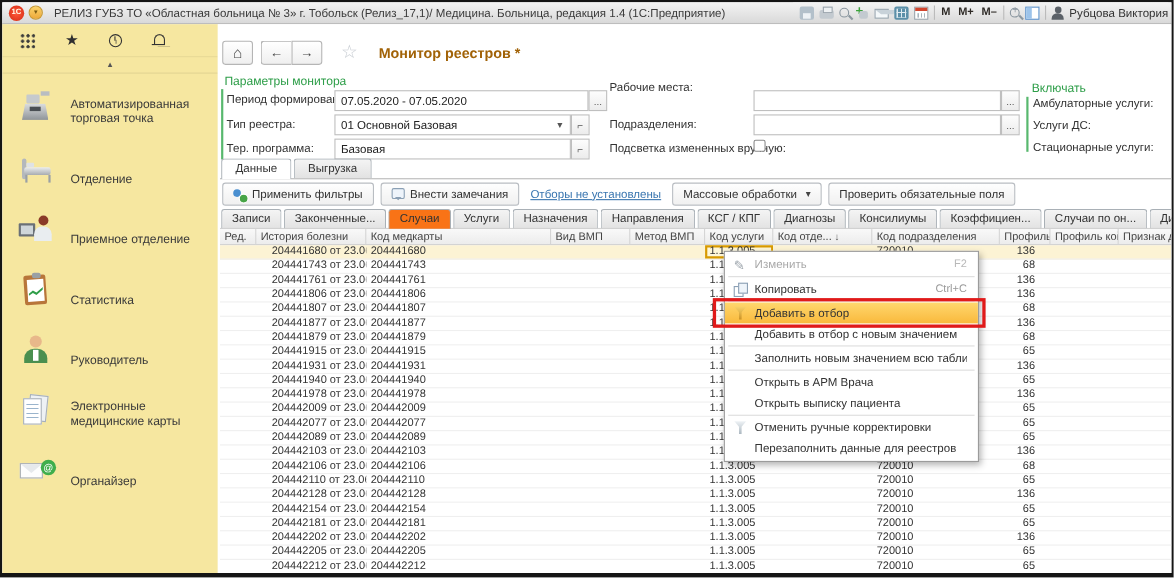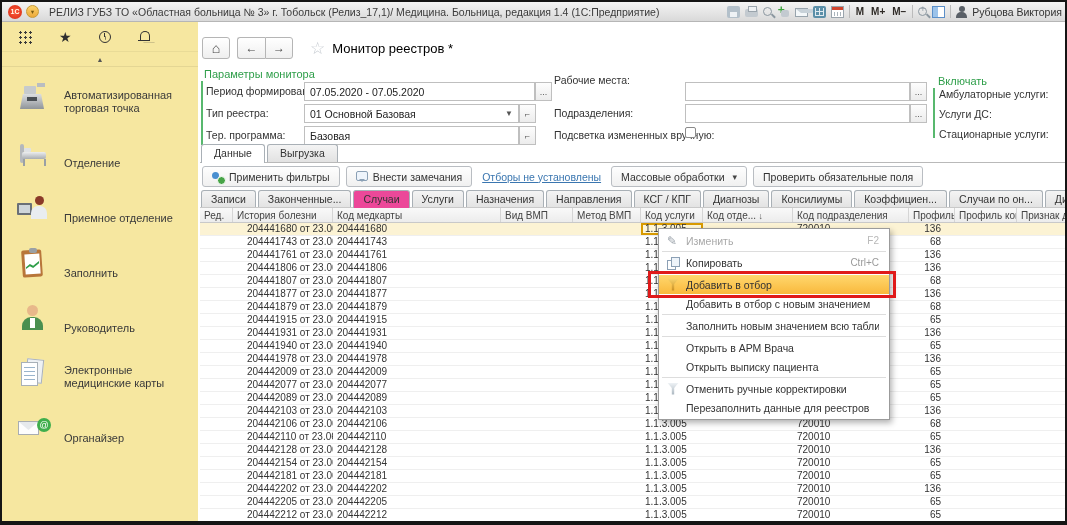--- a/index.html
+++ b/index.html
@@ -103,21 +103,21 @@
   .btn-home{width:28px}
   .btn-home::before{content:"⌂";font-size:14px;font-weight:bold}
   .nav-pair{display:flex}
   .nav-pair .nav-btn{width:28px;border-radius:0}
   .nav-pair .nav-btn:first-child{border-radius:3px 0 0 3px;border-right:none}
   .nav-pair .nav-btn:last-child{border-radius:0 3px 3px 0}
   .btn-back::before{content:"←";font-size:12px}
   .btn-fwd::before{content:"→";font-size:12px}
   .fav-star{margin-left:10px}
   .fav-star::before{content:"☆";font-size:17px;color:#c7ccd2}
-  #page-title{font-size:13px;font-weight:normal;color:#000000;}
+  #page-title{font-size:13px;font-weight:bold;color:#a16207;margin-left:12px}
 
   
   .green-title{color:var(--green);font-size:11px}
   #params-title{left:6px;top:46px}
   .vbar{width:2px;background:#58b86e;position:absolute}
   #params-bar{left:3px;top:59px;height:64px}
   .p-label{position:absolute;font-size:10.5px;color:#333;white-space:nowrap}
   .inp{position:absolute;height:19px;border:1px solid #bfbfbf;background:#fff;font-size:10.5px;color:#222;display:flex;align-items:center;padding:0 5px;white-space:nowrap;overflow:hidden}
   .inp .dd{margin-left:auto;color:#555;font-size:8px}
   .sq-btn{position:absolute;height:19px;border:1px solid #bfbfbf;background:linear-gradient(#fdfdfd,#ececec);color:#555;font-size:9px;display:flex;align-items:center;justify-content:center;cursor:pointer}
@@ -141,21 +141,21 @@
   .ic-apply{width:12px;height:12px;position:relative}
   .ic-apply::before{content:"";position:absolute;left:0;top:1px;width:7px;height:7px;border-radius:50%;background:#4a8fd0}
   .ic-apply::after{content:"";position:absolute;left:5px;top:5px;width:7px;height:7px;border-radius:50%;background:#47a447;border:1px solid #fff}
   .ic-note{width:12px;height:11px;position:relative}
   .ic-note::before{content:"";position:absolute;left:0;top:0;right:0;height:8px;border:1px solid #8ba0b5;background:#eef4fb;border-radius:2px}
   .ic-note::after{content:"";position:absolute;left:3px;top:8px;border:3px solid transparent;border-top-color:#8ba0b5}
 
   
   #subtabs{left:3px;top:167px;right:0;display:flex;align-items:flex-end;height:19px;overflow:hidden}
   .stab{padding:2px 9px 3px;border:1px solid #a9b0b6;border-bottom:none;border-radius:3px 3px 0 0;background:linear-gradient(#f4f4f4,#e2e2e2);font-size:10.5px;color:#333;margin-right:2px;white-space:nowrap;cursor:pointer}
-  .stab.active{background:#ec4899;position:relative;z-index:2;padding-bottom:4px;margin-bottom:-1px}
+  .stab.active{background:#f97316;position:relative;z-index:2;padding-bottom:4px;margin-bottom:-1px}
 
   
   #grid{left:2px;top:185px;right:0;bottom:0;overflow:hidden;font-size:10px}
   #thead{display:flex;height:16px;background:linear-gradient(#f9f9f9,#ececec);border-top:1px solid #c9c9c9;border-bottom:1px solid #c9c9c9;color:#444}
   .th{padding:2px 4px;border-right:1px solid #d5d5d5;white-space:nowrap;overflow:hidden;flex:none;cursor:pointer}
   .th.sorted::after{content:" ↓";font-size:9px;color:#555}
   .th:nth-child(1){width:33px}.th:nth-child(2){width:100px}.th:nth-child(3){width:168px}
   .th:nth-child(4){width:72px}.th:nth-child(5){width:68px}.th:nth-child(6){width:62px}
   .th:nth-child(7){width:90px}.th:nth-child(8){width:116px}.th:nth-child(9){width:46px}
   .th:nth-child(10){width:62px}.th:nth-child(11){flex:1;border-right:none}
@@ -249,21 +249,21 @@
             <i class="i2"></i>
           </span>
           <span class="sb-label">Приемное отделение</span>
         </div>
 
         <div class="sb-item">
           <span class="s-icon" data-icon="stats">
             <i class="i1"></i>
             <i class="i2"></i>
           </span>
-          <span class="sb-label">Заполнить</span>
+          <span class="sb-label">Статистика</span>
         </div>
 
         <div class="sb-item">
           <span class="s-icon" data-icon="manager">
             <i class="i1"></i>
             <i class="i2"></i>
           </span>
           <span class="sb-label">Руководитель</span>
         </div>
 

